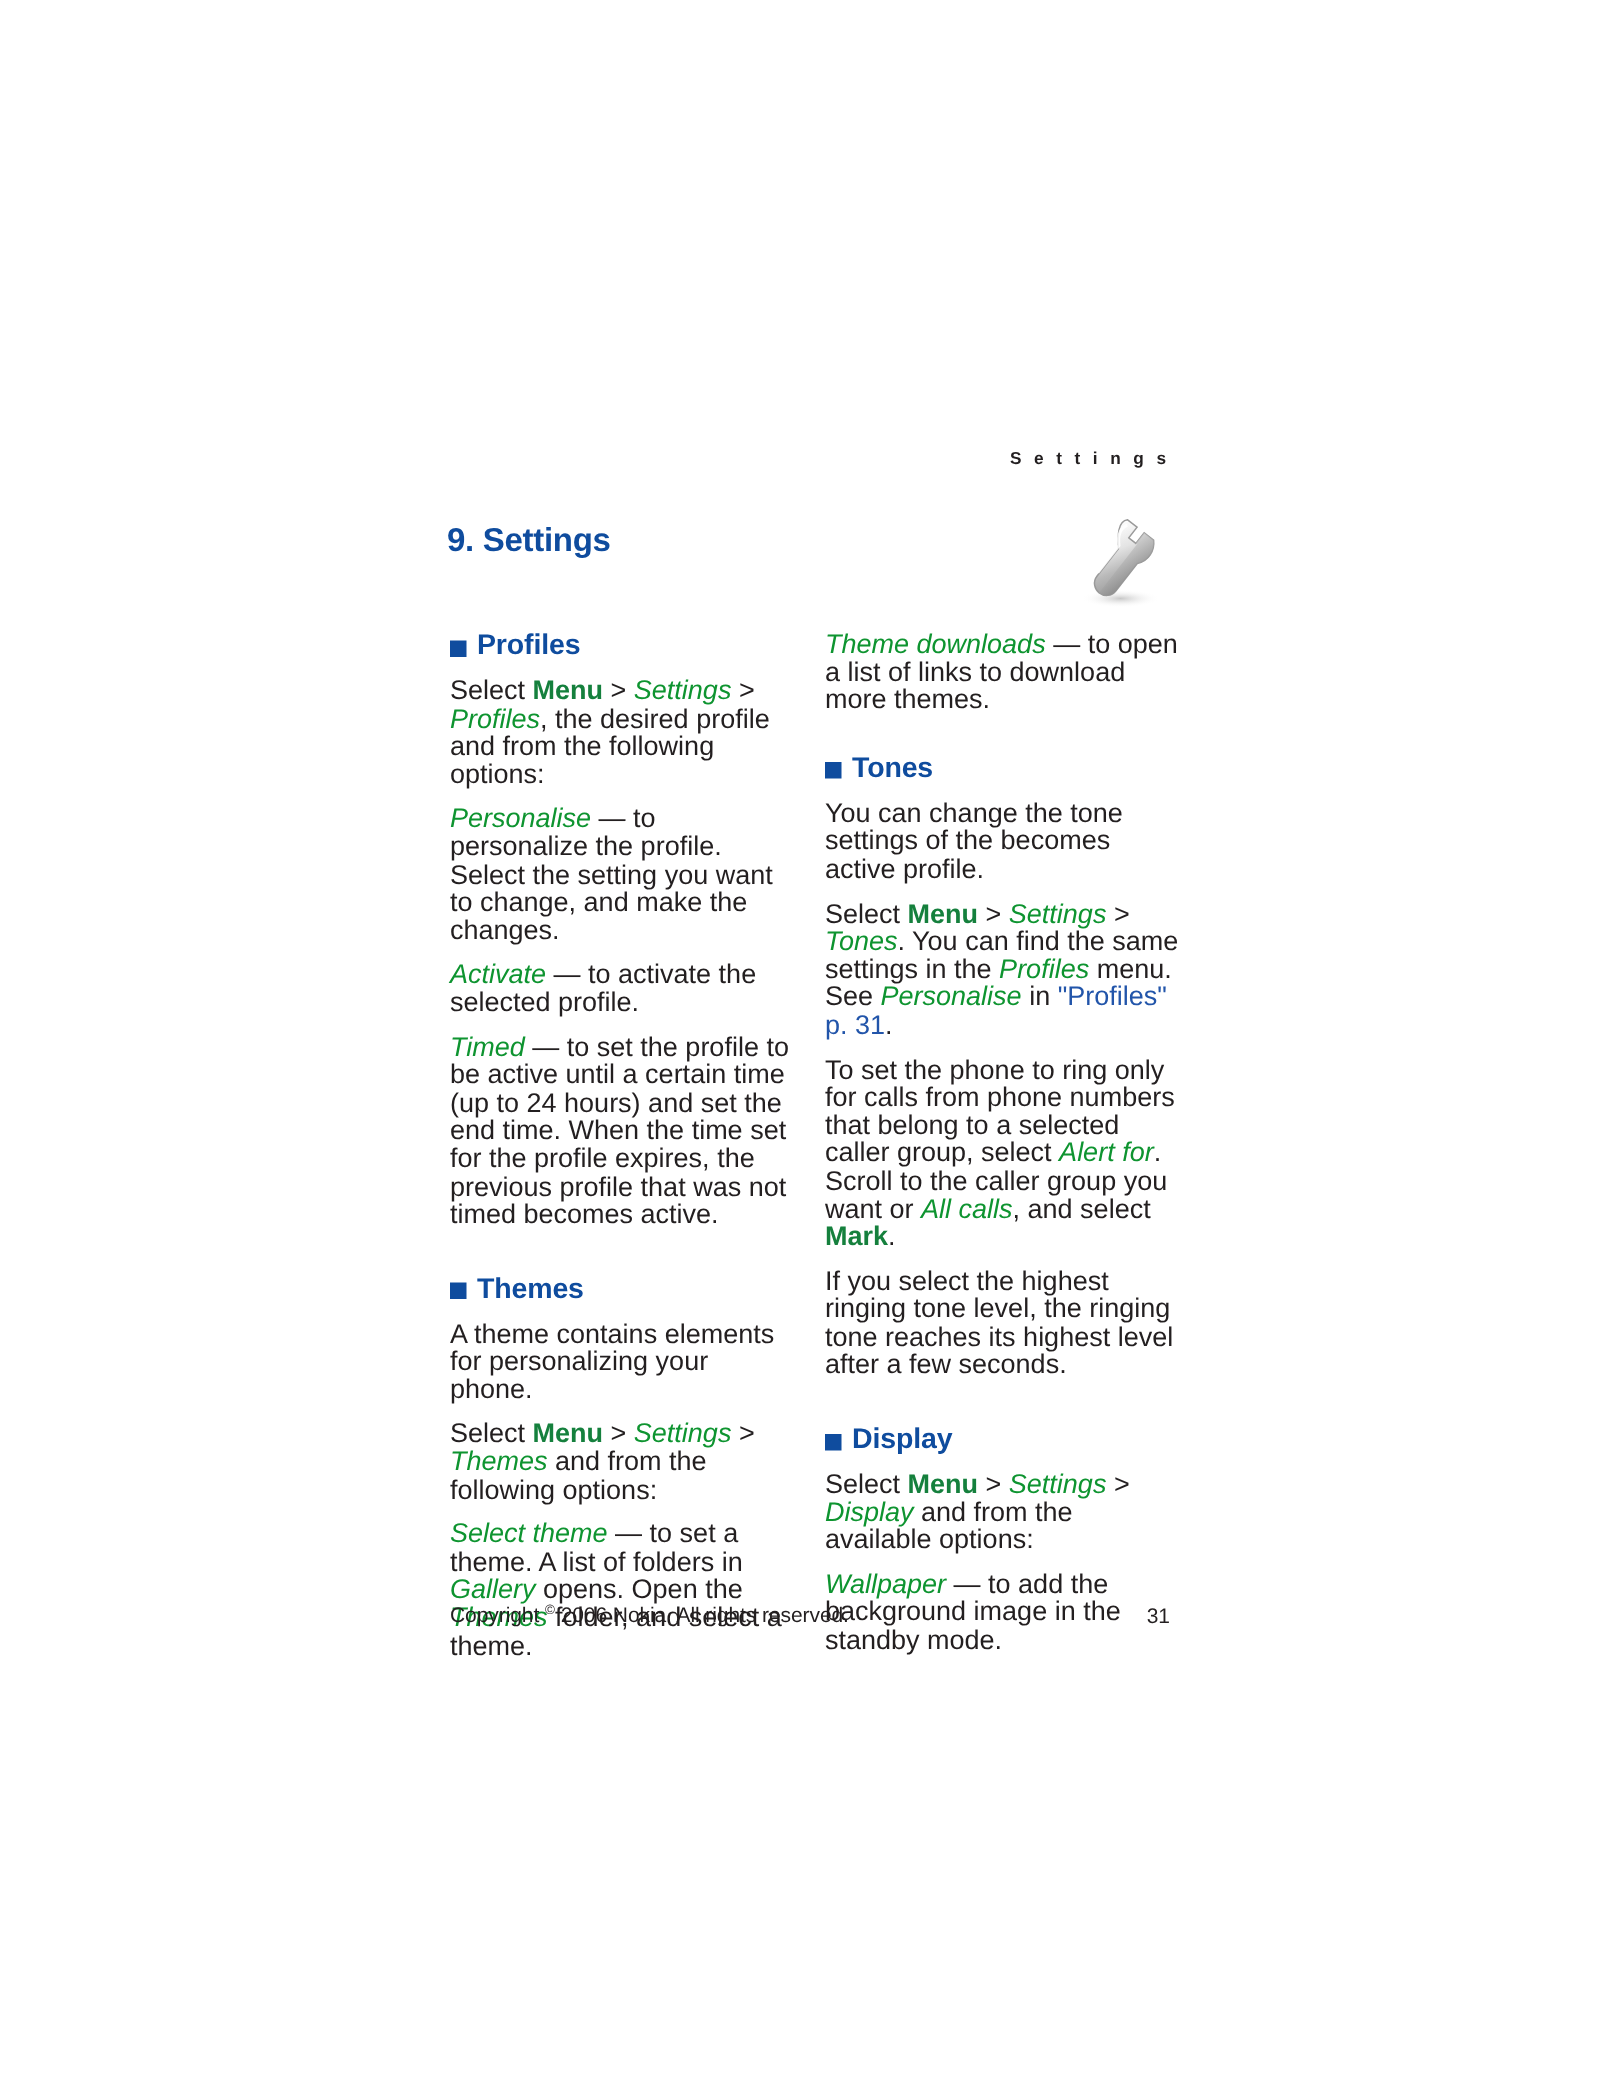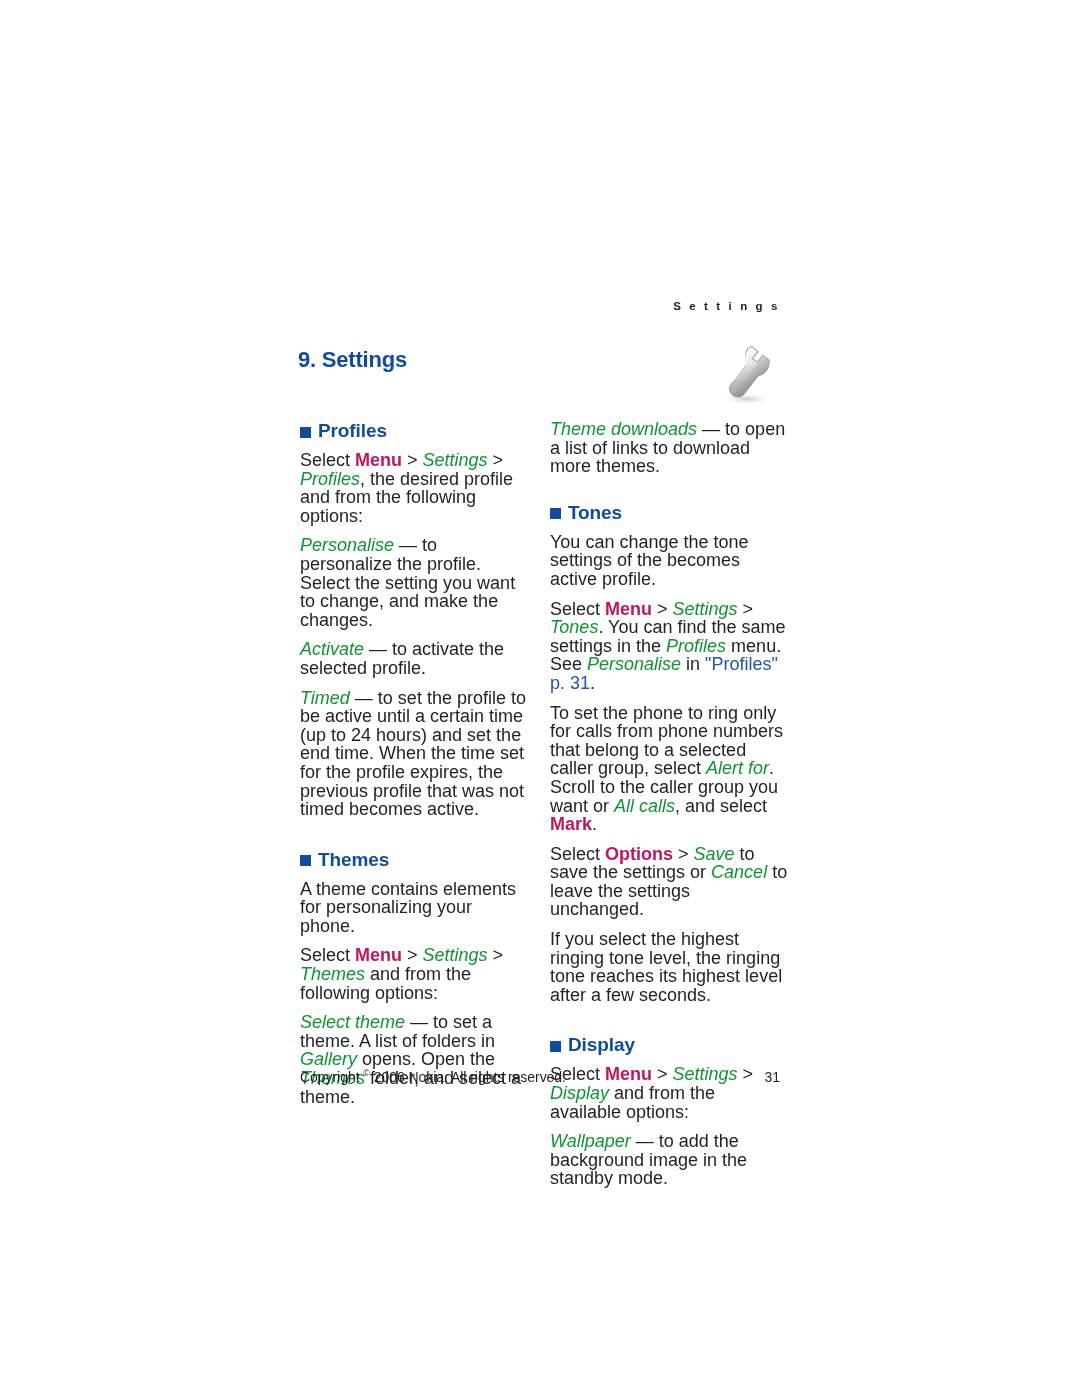--- a/index.html
+++ b/index.html
@@ -100,21 +100,21 @@
   p.para {
     margin: 0 0 11px 0;
     font-size: 18px;
     line-height: 18.6px;
     color: #231f20;
     text-align: left;
   }
   p.para:last-child { margin-bottom: 0; }
 
   
-  .g-b { color: #be185d; font-weight: bold; }
+  .g-b { color: #15803d; font-weight: bold; }
   .g-i { color: #0e9430; font-style: italic; }
   .b-link { color: #2255aa; }
   .plain { color: #231f20; }
 
   
   #footer {
     position: absolute;
     left: 300px;
     top: 1068px;
     width: 480px;
@@ -234,23 +234,20 @@
     </p>
 
     <p class="para">
       <span class="plain">Select </span><span class="g-b">Menu</span><span class="plain"> &gt; </span><span class="g-i">Settings</span><span class="plain"> &gt; </span><span class="g-i">Tones</span><span class="plain">. You can find the same settings in the </span><span class="g-i">Profiles</span><span class="plain"> menu. See </span><span class="g-i">Personalise</span><span class="plain"> in </span><span class="b-link">"Profiles" p. 31</span><span class="plain">.</span>
     </p>
 
     <p class="para">
       <span class="plain">To set the phone to ring only for calls from phone numbers that belong to a selected caller group, select </span><span class="g-i">Alert for</span><span class="plain">. Scroll to the caller group you want or </span><span class="g-i">All calls</span><span class="plain">, and select </span><span class="g-b">Mark</span><span class="plain">.</span>
     </p>
 
-    <p class="para">
-      <span class="plain">Select </span><span class="g-b">Options</span><span class="plain"> &gt; </span><span class="g-i">Save</span><span class="plain"> to save the settings or </span><span class="g-i">Cancel</span><span class="plain"> to leave the settings unchanged.</span>
-    </p>
 
     <p class="para">
       <span>If you select the highest ringing tone level, the ringing tone reaches its highest level after a few seconds.</span>
     </p>
 
     <h2 class="section-head gap-before-lg">
       <span class="sq"></span>
       <span>Display</span>
     </h2>
 

